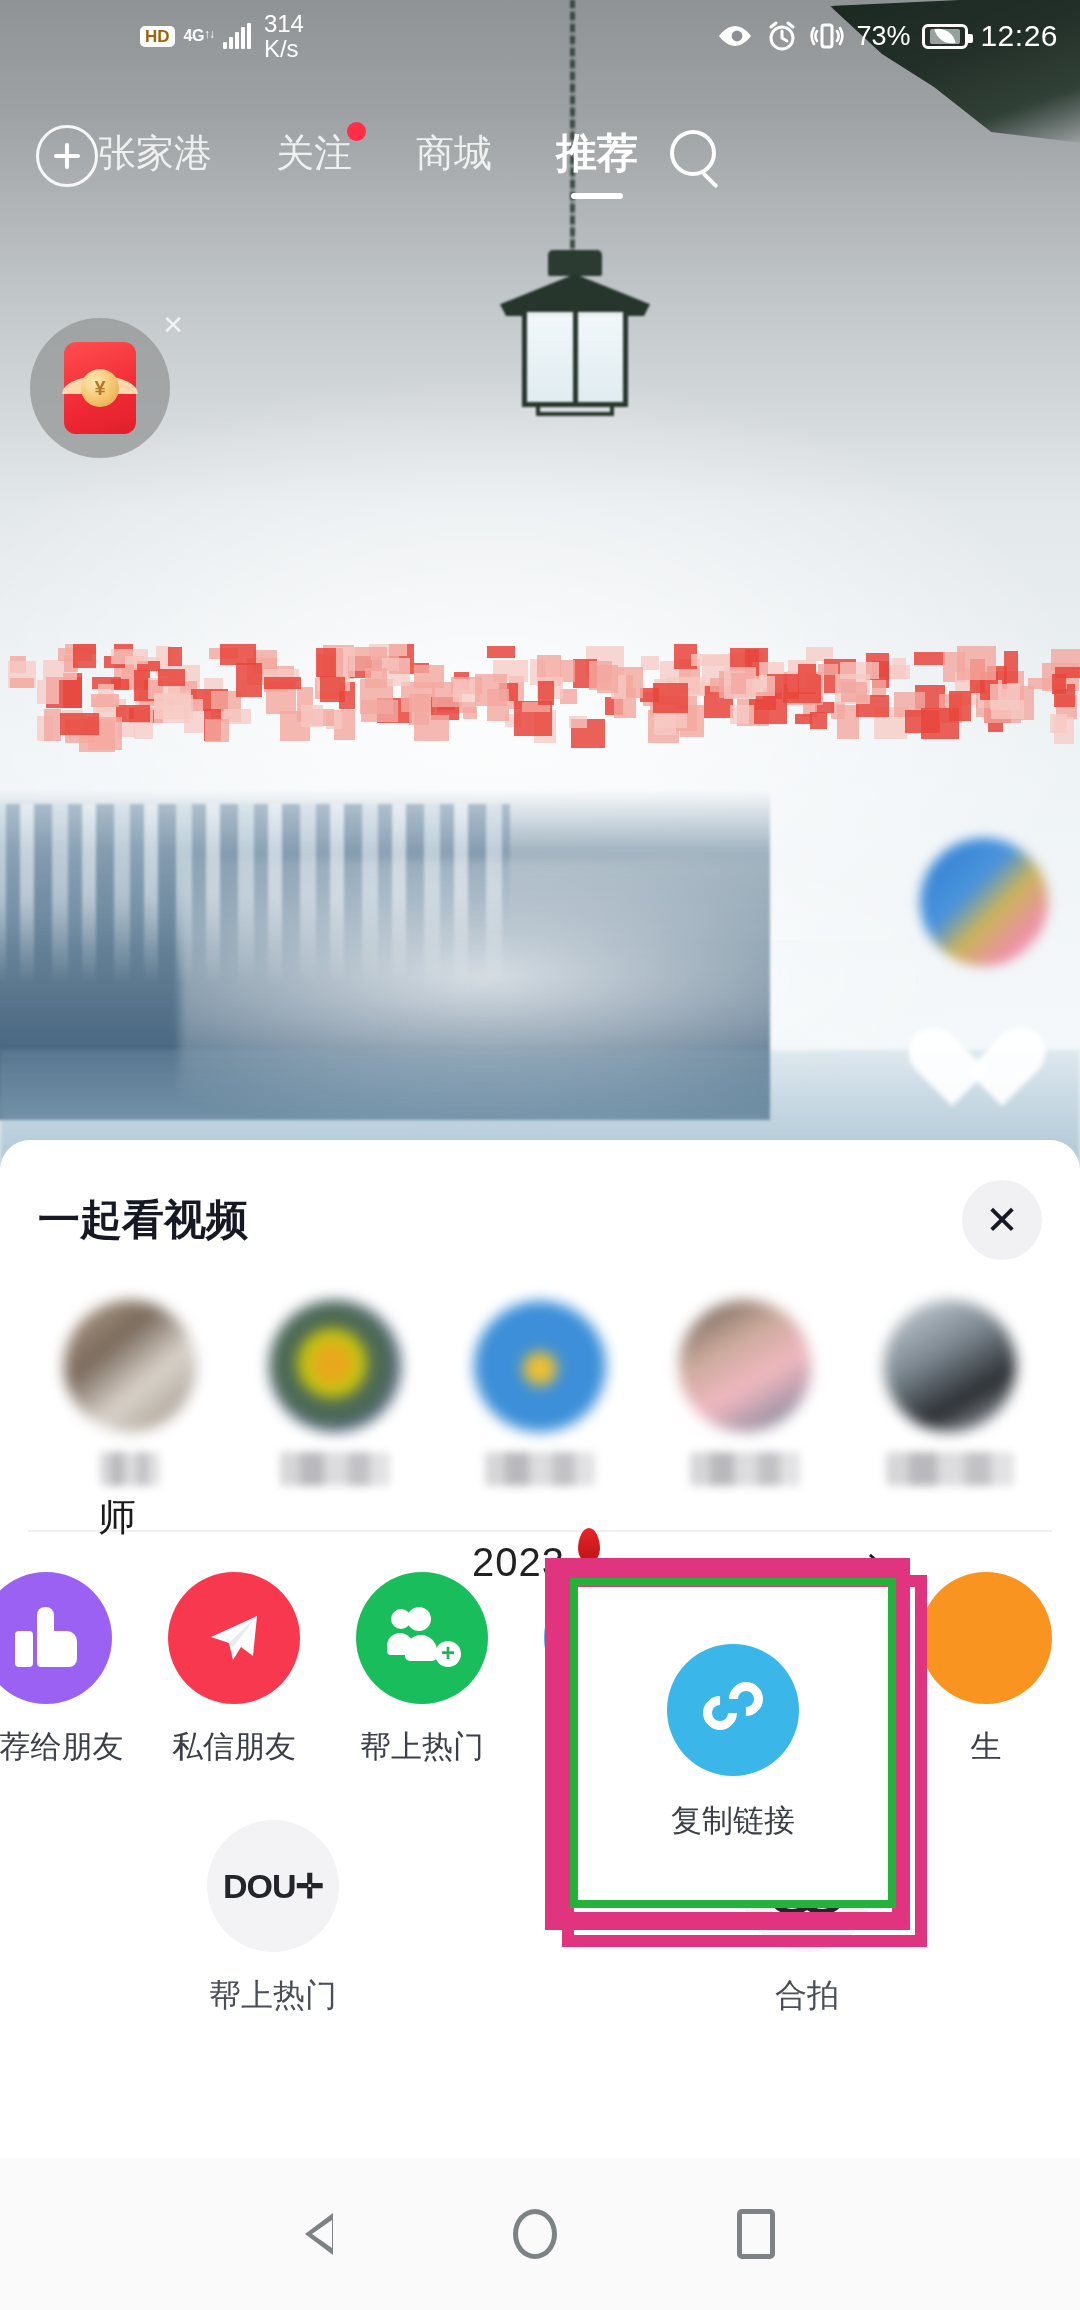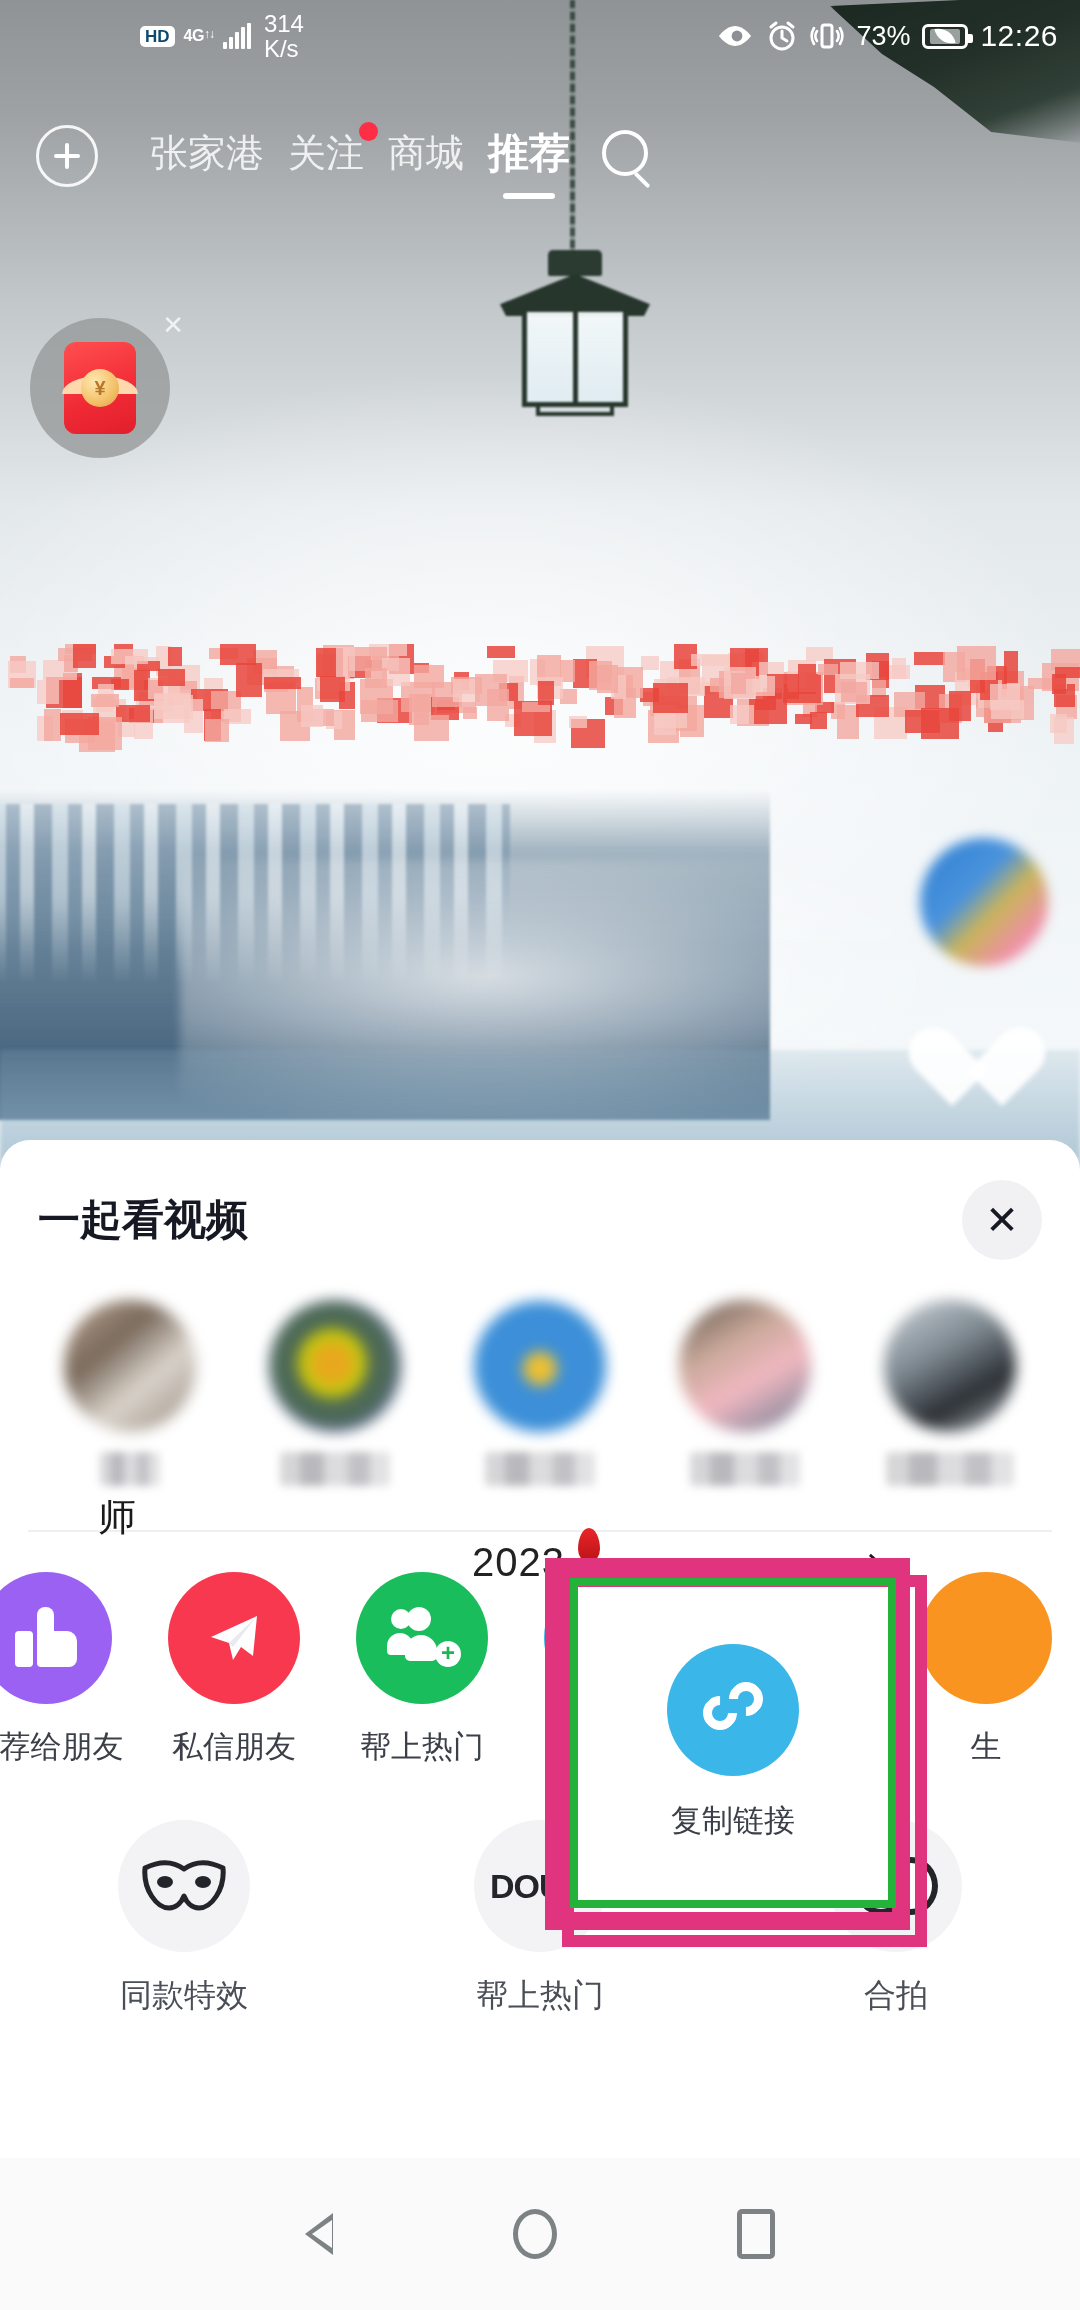--- a/index.html
+++ b/index.html
@@ -86,21 +86,21 @@
   .cap-px.pale{ background:#f3a79f; opacity:.8; }
   .cap-px.pale2{ background:#f7c9c4; opacity:.75; }
 
   
   .statusbar{
     position:absolute; left:0; top:0; width:1080px; height:72px;
     display:flex; align-items:center; color:#fff; font-size:27px; z-index:20;
   }
   .sb-left{ display:flex; align-items:center; gap:9px; margin-left:140px; }
   .hd-badge{
-    background:#fff; color:#0c4a6e; font-size:17px; font-weight:bold;
+    background:#fff; color:#a16207; font-size:17px; font-weight:bold;
     border-radius:5px; padding:2px 5px; line-height:1;
   }
   .net-group{ display:flex; flex-direction:row; align-items:flex-start; line-height:1; }
   .net-4g{ font-size:16px; font-weight:bold; letter-spacing:-.5px; }
   .net-ar{ font-size:12px; letter-spacing:-1px; }
   .sig-wrap{ display:flex; align-items:flex-end; gap:2px; height:26px; }
   .bar{ width:4px; background:#fff; border-radius:1px; }
   .speed{ display:flex; flex-direction:column; line-height:1.05; font-size:24px; margin-left:4px; }
   .sb-right{ margin-left:auto; margin-right:22px; display:flex; align-items:center; gap:12px; }
   .batt{
@@ -120,21 +120,21 @@
   .plus-btn{
     width:62px; height:62px; border:3px solid rgba(255,255,255,.9); border-radius:50%;
     margin-left:36px; position:relative; flex:0 0 auto;
   }
   .plus-btn:before,.plus-btn:after{
     content:""; position:absolute; background:#fff; border-radius:2px;
     left:50%; top:50%; transform:translate(-50%,-50%);
   }
   .plus-btn:before{ width:26px; height:4px; }
   .plus-btn:after{ width:4px; height:26px; }
-  .nav-items{ display:flex; align-items:center; gap:24px; margin-left:52px; }
+  .nav-items{ display:flex; align-items:center; gap:64px; }
   .nav-item{ position:relative; font-size:38px; color:rgba(255,255,255,.82); padding-bottom:6px; white-space:nowrap; }
   .nav-item.active{ color:#fff; font-weight:bold; font-size:41px; }
   .nav-item.active:after{
     content:""; position:absolute; left:50%; transform:translateX(-50%); bottom:-12px;
     width:52px; height:6px; background:#fff; border-radius:3px;
   }
   .dot-badge{
     position:absolute; right:-14px; top:-6px; width:19px; height:19px;
     background:#ff2d45; border-radius:50%;
   }
@@ -750,30 +750,20 @@
       </div>
       <div class="act">
         <div class="act-ico" style="background:#f99420"></div>
         <div class="act-lbl">生</div>
       </div>
     </div>
 
     <div class="act-row row2">
       <div class="act">
         <div class="act-ico">
-          <svg width="86" height="56" viewBox="0 0 86 56">
-            <path d="M4 10c14-7 28-7 39 1 11-8 25-8 39-1 2 22-12 40-24 40-8 0-13-7-15-12-2 5-7 12-15 12C16 50 2 32 4 10z" fill="none" stroke="#23252b" stroke-width="5" stroke-linejoin="round"></path>
-            <ellipse cx="24" cy="24" rx="8" ry="6" fill="#23252b"></ellipse>
-            <ellipse cx="62" cy="24" rx="8" ry="6" fill="#23252b"></ellipse>
-          </svg>
-        </div>
-        <div class="act-lbl">同款特效</div>
-      </div>
-      <div class="act">
-        <div class="act-ico">
           <span class="ic-dou">DOU</span>
             <span class="ic-dou">✛</span>
         </div>
         <div class="act-lbl">帮上热门</div>
       </div>
       <div class="act">
         <div class="act-ico">
           <span class="ic-duet">
               <b class="a"></b>
               <b class="b"></b>

